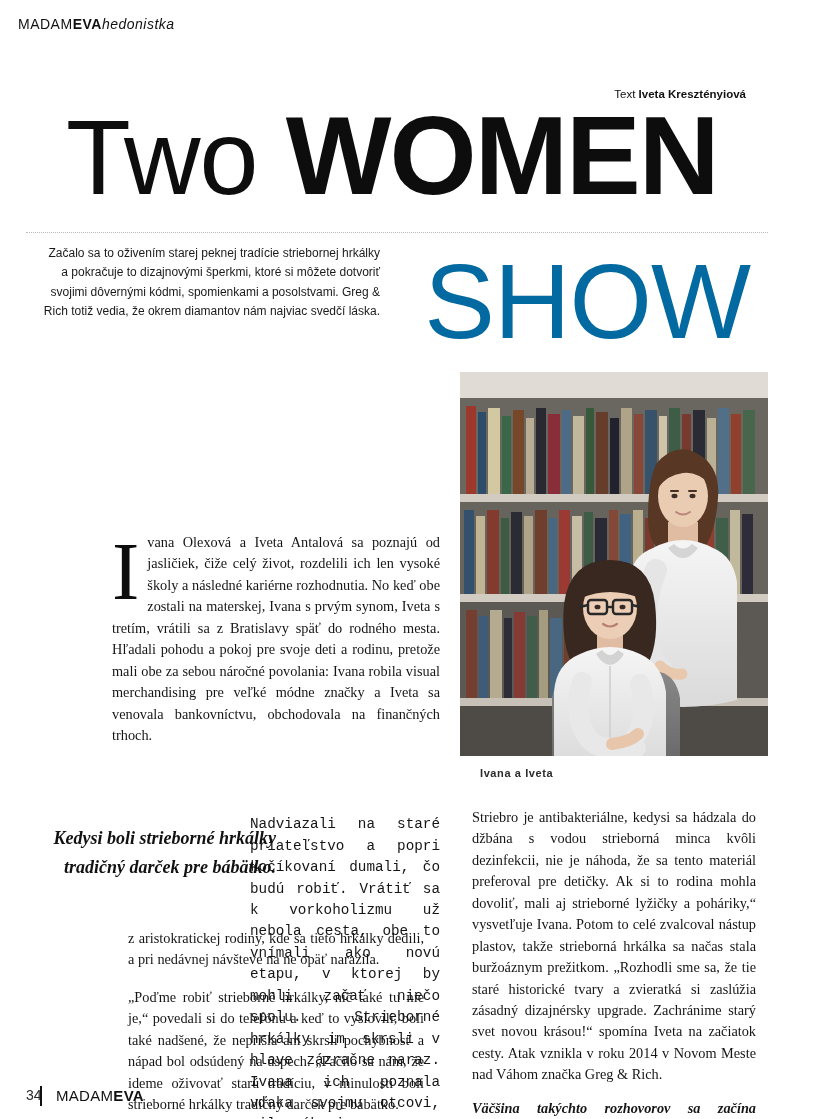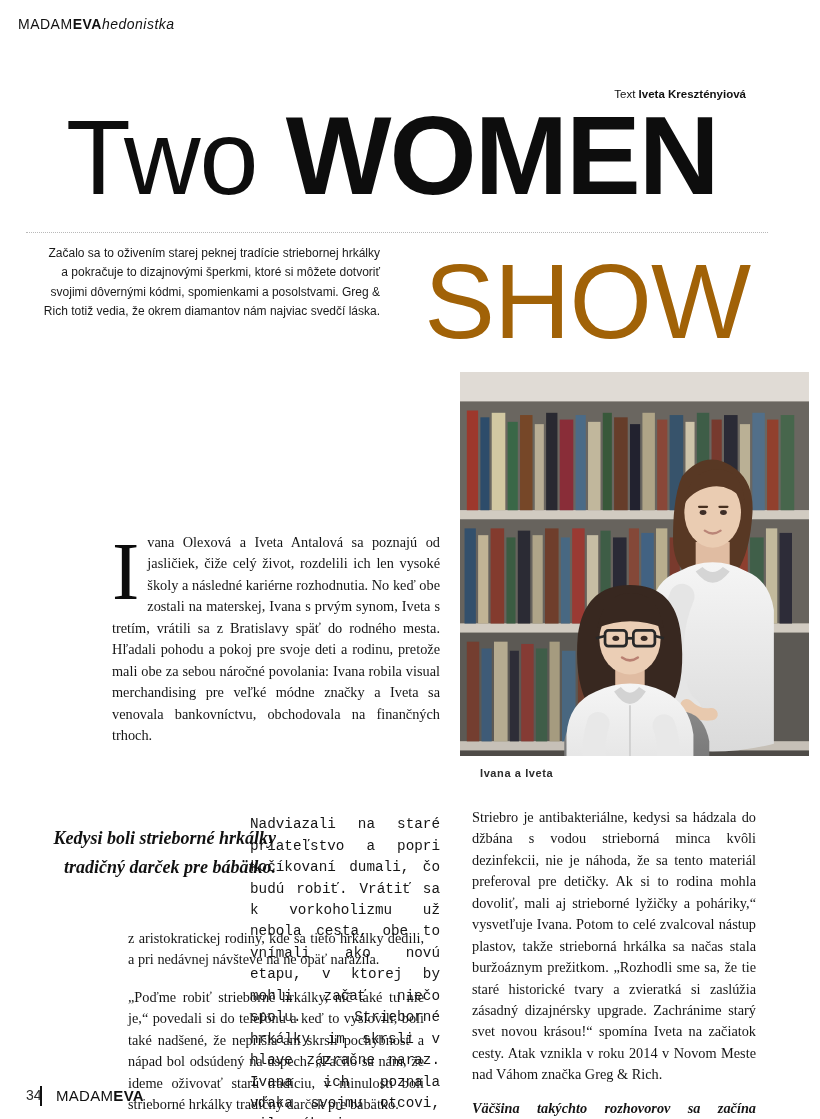--- a/index.html
+++ b/index.html
@@ -74,21 +74,21 @@
 
   .headline2 {
     position: absolute;
     right: 70px;
     top: 248px;
     font-family: "Liberation Sans", sans-serif;
     font-weight: 300;
     font-size: 106px;
     line-height: 1;
     letter-spacing: -1px;
-    color: #a16207;
+    color: #0369a1;
     white-space: nowrap;
     margin-left: 20px;
   }
 
   
   .deck {
     position: absolute;
     left: 40px;
     top: 244px;
     width: 340px;
@@ -98,21 +98,21 @@
     font-size: 12px;
     line-height: 1.62;
     color: #1a1a1a;
   }
 
   
   .photo {
     position: absolute;
     left: 460px;
     top: 372px;
-    width: 349px;
+    width: 308px;
     height: 414px;
     overflow: hidden;
     background: #d946ef;
   }
   .photo-canvas { position: absolute; inset: 0; }
   .cap-band {
     position: absolute;
     left: 0;
     bottom: 0;
     width: 100%;

